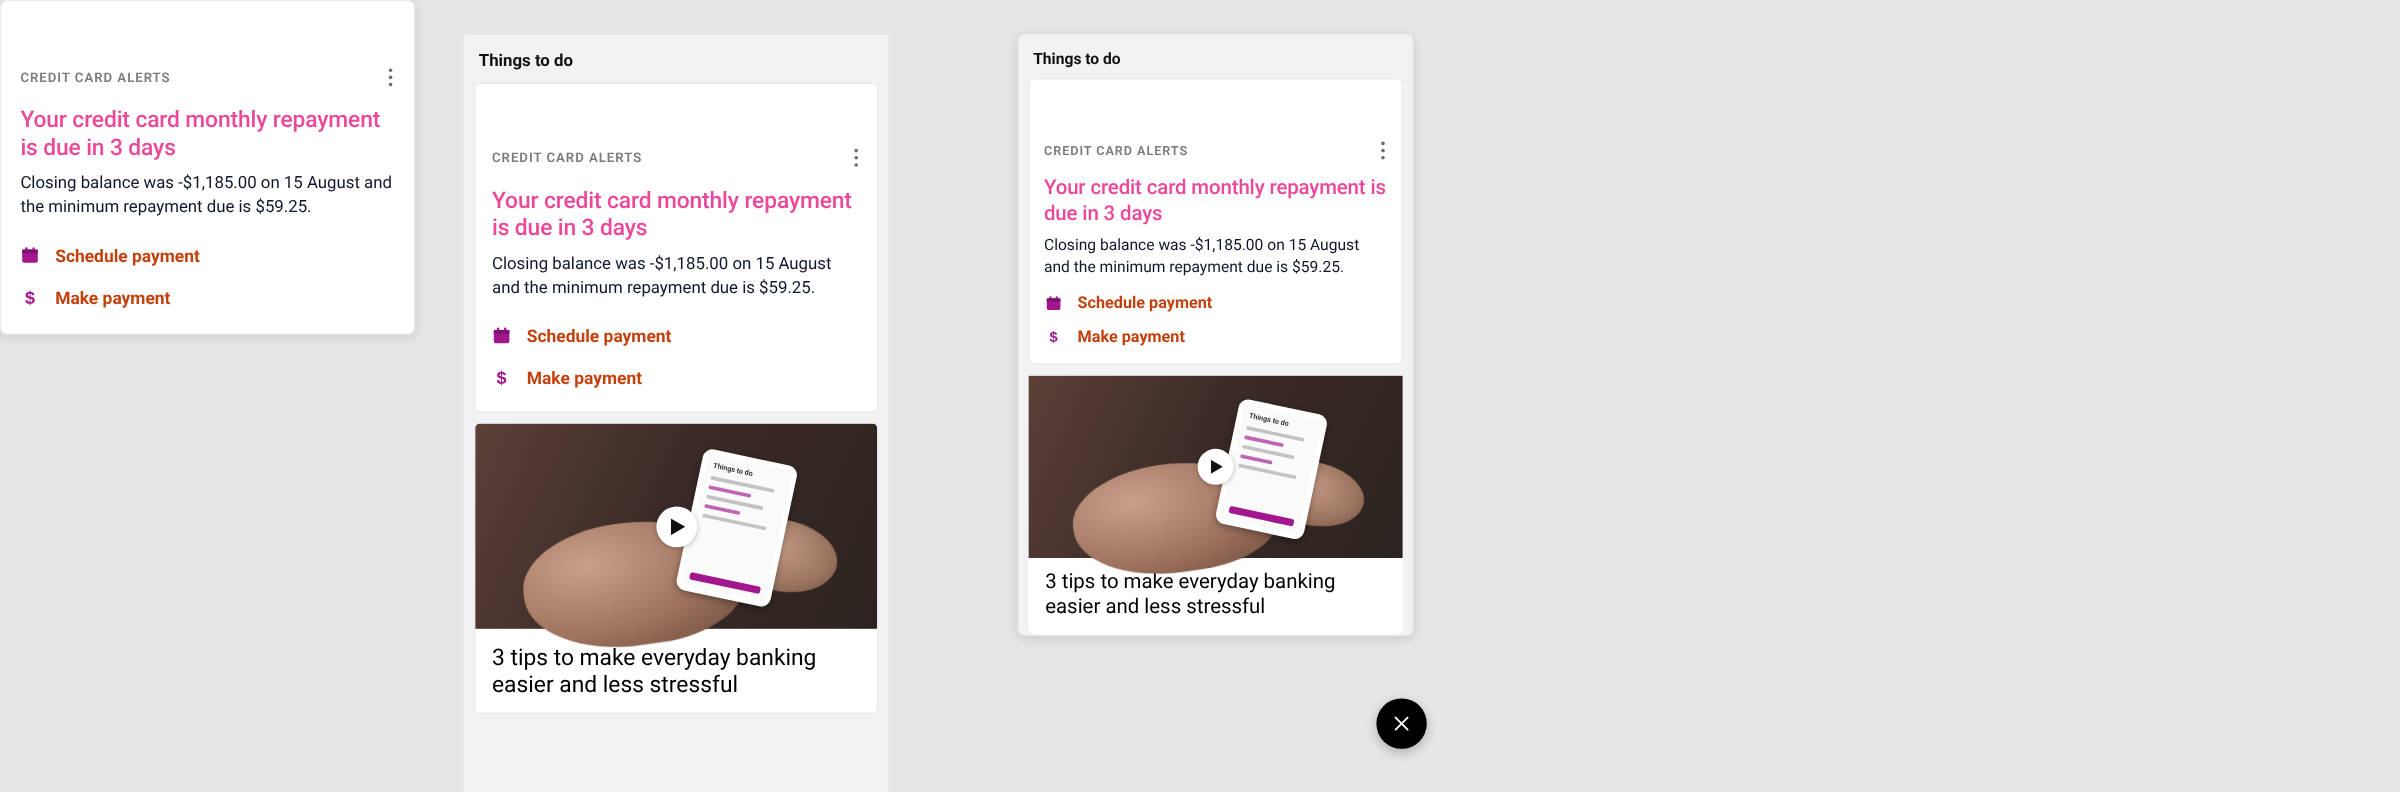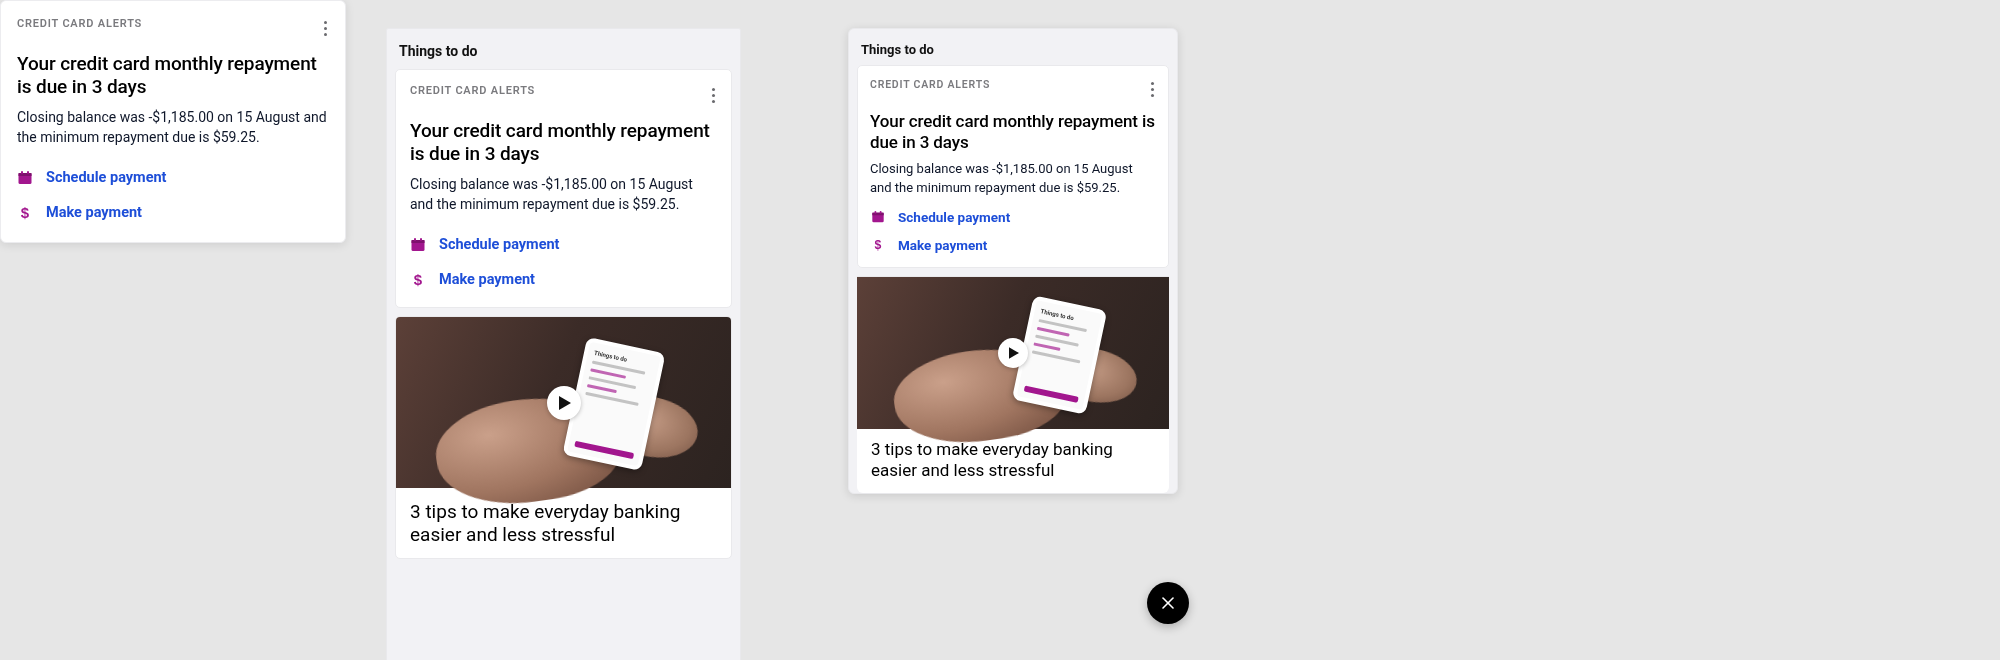--- a/index.html
+++ b/index.html
@@ -31,20 +31,22 @@
     border: 1px solid #e9e9ec;
     border-radius: 5px;
     margin: 0 8px;
   }
 
   .card .pad { padding: 14px 14px 8px 14px; }
 
   .card-header-row {
     display: flex;
     justify-content: space-between;
+    align-items: center;
+    margin-top: 36px;
   }
 
   .eyebrow {
     font-size: 11px;
     font-weight: 600;
     letter-spacing: 0.8px;
     color: #7a7a7e;
   }
 
   .dots {
@@ -57,40 +59,40 @@
   .dots span {
     width: 3px; height: 3px; border-radius: 50%;
     background: #6a6a6e;
     display: block;
   }
 
   .card-title {
     font-size: 19px;
     font-weight: 500;
     line-height: 1.22;
-    color: #000000;
+    color: #ec4899;
     margin-top: 12px;
     letter-spacing: -0.1px;
   }
   .card-title.sm { font-size: 17px; margin-top: 10px; }
 
   .card-body {
     font-size: 14px;
     line-height: 1.42;
     color: #0f172a;
     margin-top: 10px;
   }
   .card-body.sm { font-size: 13px; margin-top: 8px; }
 
   .actions { padding: 4px 14px 10px 14px; }
   .action {
     display: flex;
-    align-items: flex-end;
+    align-items: flex-start;
     gap: 13px;
-    color: #1d4ed8;
+    color: #c2410c;
     font-size: 14.5px;
     font-weight: 700;
     padding: 9px 0;
     cursor: pointer;
   }
   .action.sm { font-size: 13.5px; padding: 6px 0; gap:12px; }
   .action .icn {
     width: 16px; height: 16px;
     display: flex; align-items: center; justify-content: center;
     flex-shrink: 0;

